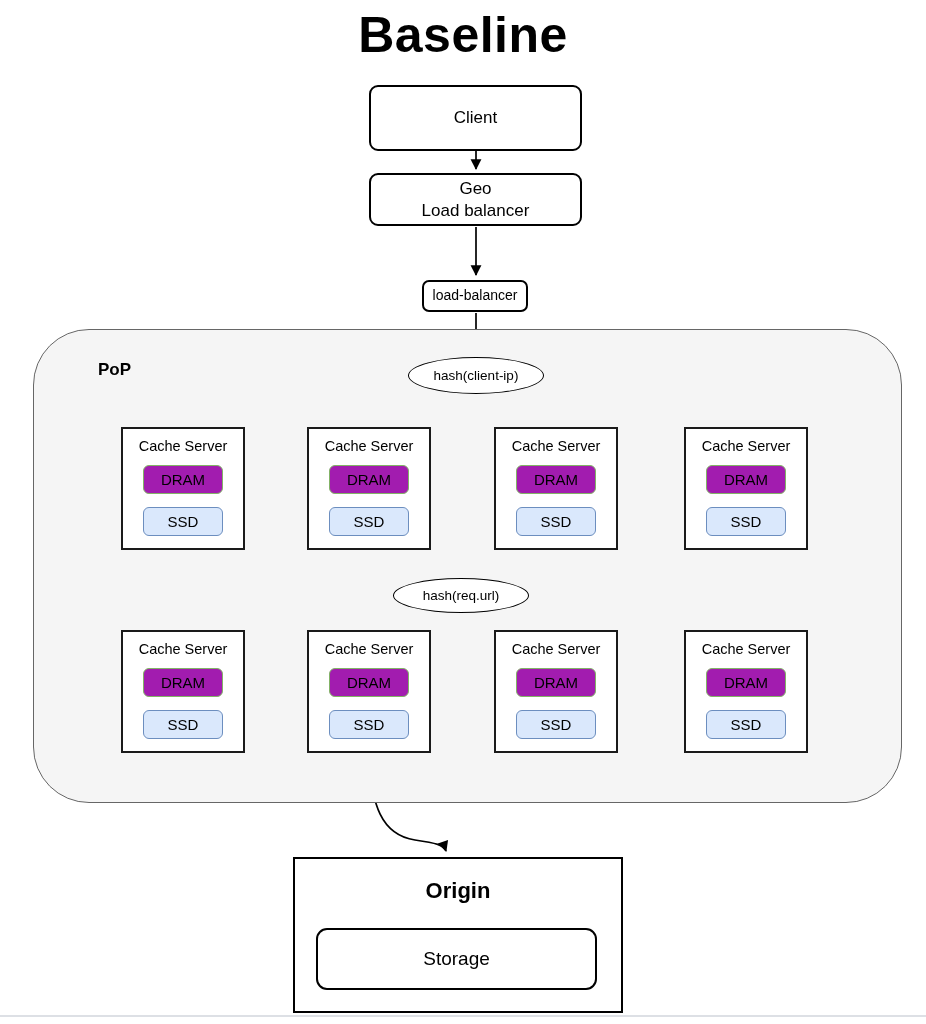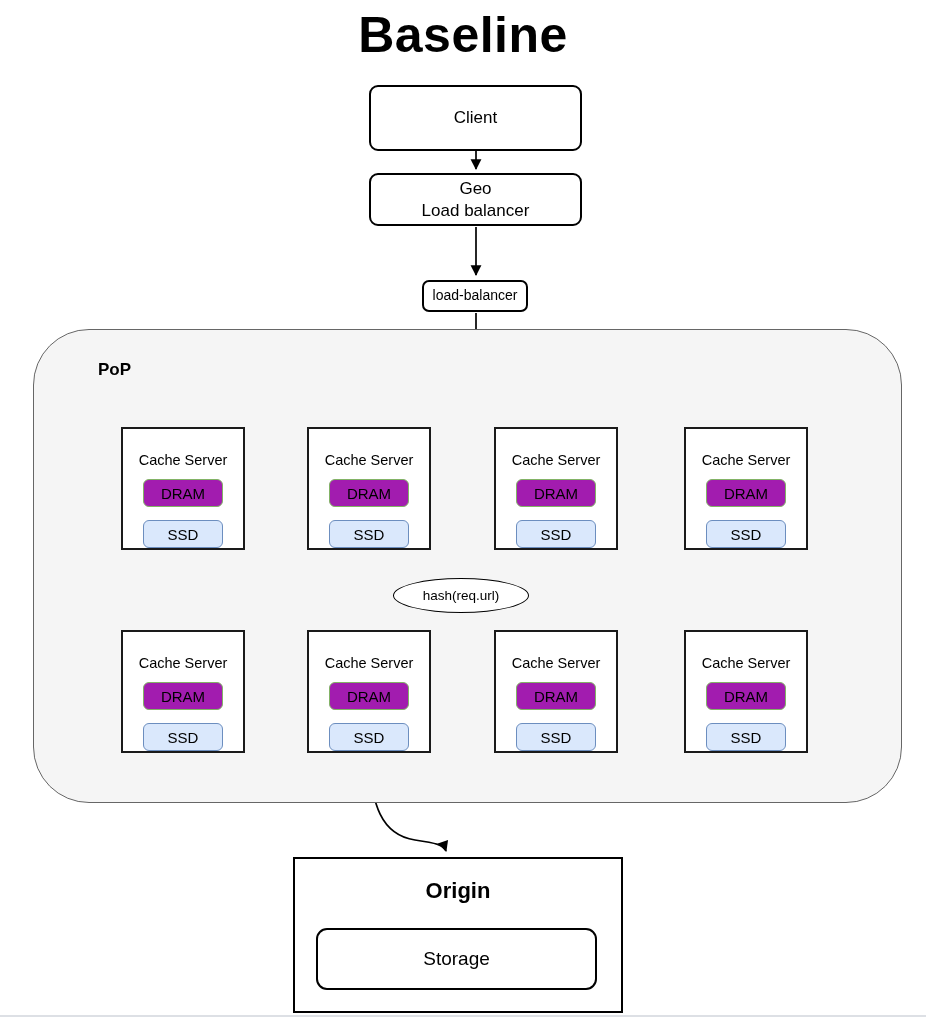--- a/index.html
+++ b/index.html
@@ -30,21 +30,21 @@
     display:flex;align-items:center;justify-content:center;font-size:13.5px;
   }
   .ell1{left:408px;top:357px;width:136px;height:37px;}
   .ell2{left:393px;top:578px;width:136px;height:35px;}
   .cache{
     width:124px;height:123px;background:#ffffff;border:2px solid #1a1a1a;
     display:flex;flex-direction:column;align-items:center;
   }
   .r1{top:427px;} .r2{top:630px;}
   .c1{left:121px;} .c2{left:307px;} .c3{left:494px;} .c4{left:684px;}
-  .cache-title{margin-top:23px;font-size:14.5px;}
+  .cache-title{margin-top:9px;font-size:14.5px;}
   .chip{
     width:78px;height:27px;border-radius:6px;
     display:flex;align-items:center;justify-content:center;font-size:15px;
   }
   .dram{margin-top:11px;background:#a21caf;border:1.5px solid #82b366;}
   .ssd{margin-top:13px;background:#dae8fc;border:1.5px solid #6c8ebf;}
   .origin{
     left:293px;top:857px;width:330px;height:156px;background:#ffffff;
     border:2px solid #000;
   }
@@ -89,20 +89,23 @@
     <span>Load balancer</span>
   </div>
 
   <div class="abs node lb">
     <span>load-balancer</span>
   </div>
 
   <div class="abs pop"></div>
   <div class="abs pop-label">PoP</div>
 
+  <div class="abs ellipse ell1">
+    <span>hash(client-ip)</span>
+  </div>
 
   <div class="abs cache r1 c1">
     <div class="cache-title">Cache Server</div>
     <div class="chip dram">DRAM</div>
     <div class="chip ssd">SSD</div>
   </div>
   <div class="abs cache r1 c2">
     <div class="cache-title">Cache Server</div>
     <div class="chip dram">DRAM</div>
     <div class="chip ssd">SSD</div>

